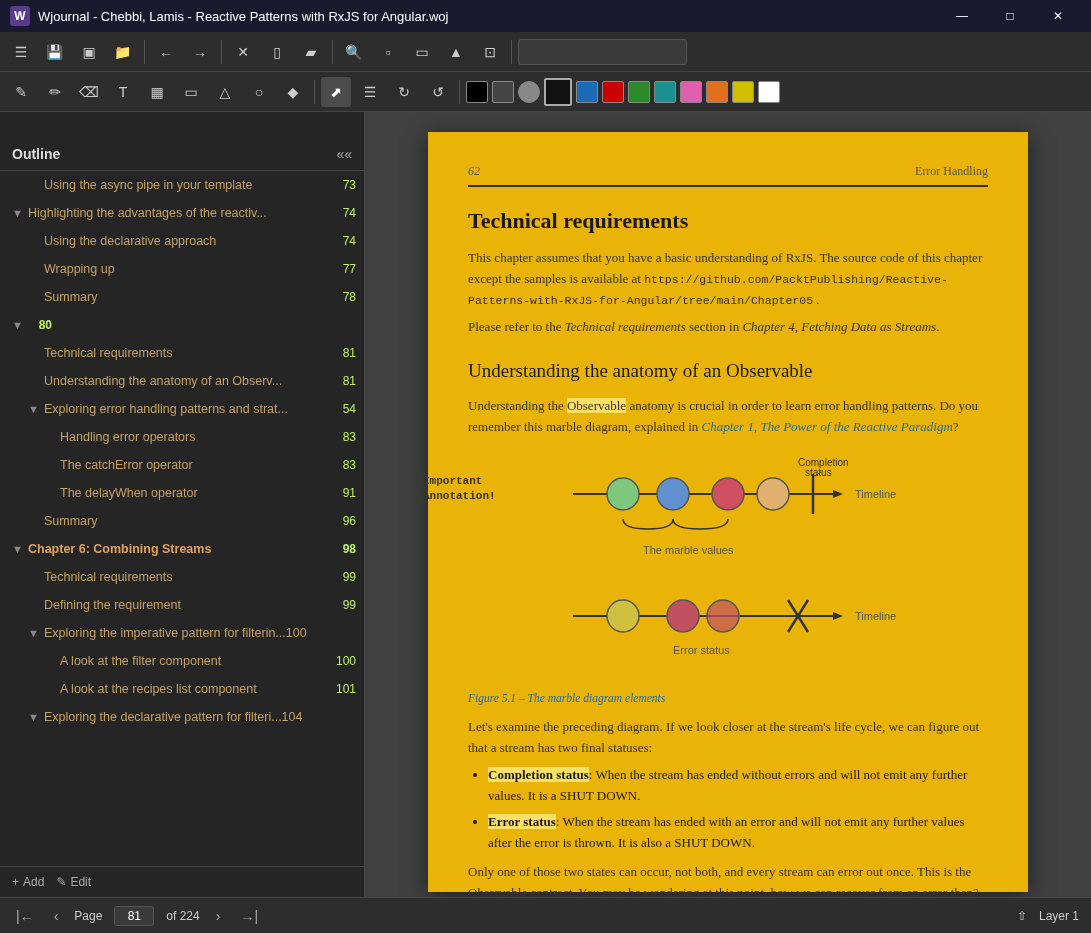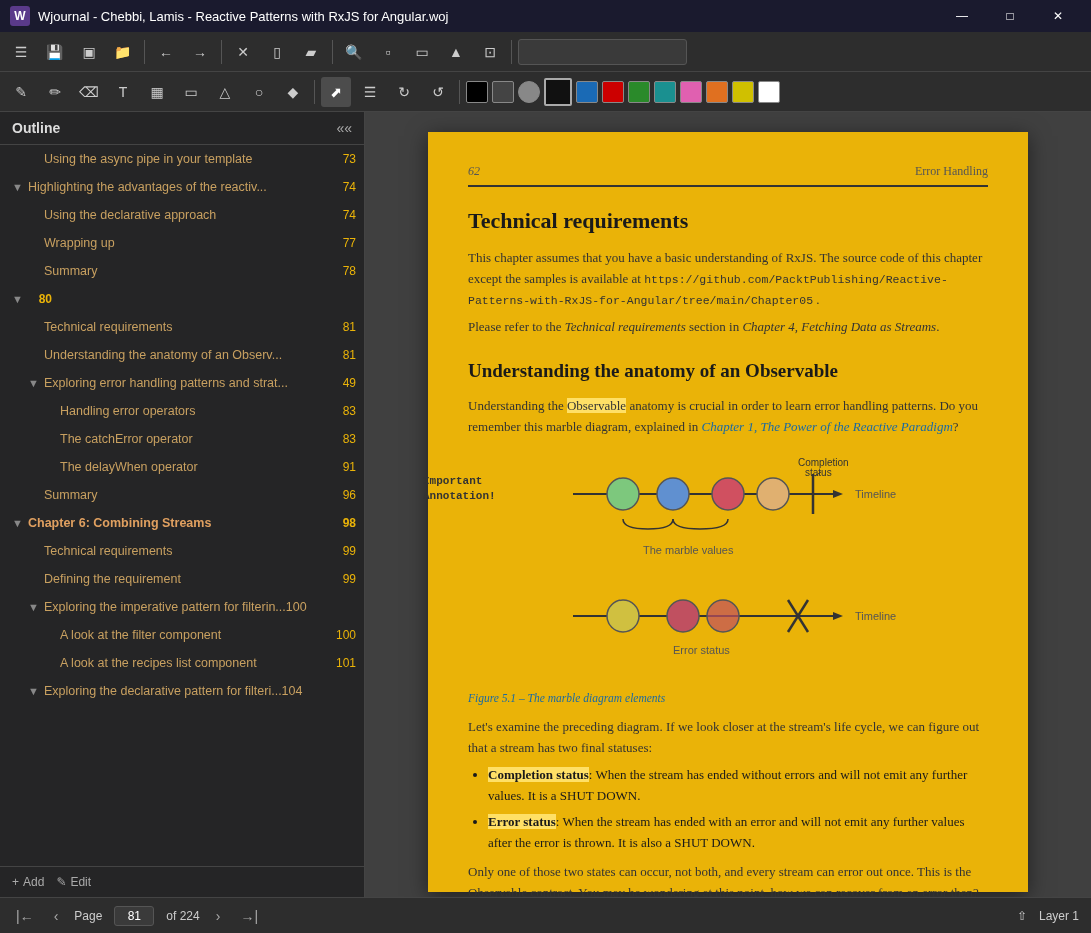--- a/index.html
+++ b/index.html
@@ -72,20 +72,21 @@
       border-right: 1px solid #444;
       display: flex;
       flex-direction: column;
       overflow: hidden;
     }
     #sidebar-header {
       display: flex;
       justify-content: space-between;
       padding: 8px 12px;
       border-bottom: 1px solid #444;
+      margin-top: 26px;
     }
     #sidebar-header .outline-title {
       font-size: 14px; font-weight: bold; color: #ddd;
     }
     #sidebar-header .collapse-btn {
       cursor: pointer; color: #aaa; font-size: 14px;
     }
     #outline-list {
       overflow-y: auto;
       flex: 1;
@@ -100,21 +101,21 @@
       padding: 4px 8px 4px 12px;
       cursor: pointer;
       font-size: 12.5px;
       color: #c8a060;
       min-height: 28px;
     }
     .outline-item .item-toggle {
       width: 16px; font-size: 11px; color: #888; flex-shrink: 0;
     }
     .outline-item .item-label { flex: 1; }
-    .outline-item .item-page { color: #eab308; font-size: 12px; min-width: 24px; text-align: right; }
+    .outline-item .item-page { color: #bef264; font-size: 12px; min-width: 24px; text-align: right; }
     .outline-item.chapter { color: #e0a060; font-weight: bold; }
     .outline-item.sub { padding-left: 28px; }
     .outline-item.subsub { padding-left: 44px; }
 
     
     #sidebar-bottom {
       border-top: 1px solid #444;
       padding: 8px 12px;
       display: flex;
       gap: 12px;
@@ -164,21 +165,21 @@
     .page-header .page-num { font-style: italic; }
 
     h1.section-title {
       font-size: 22px;
       font-weight: bold;
       color: #1a1a1a;
       margin-bottom: 10px;
     }
     h2.section-title {
       font-size: 19px;
-      font-weight: bold;
+      font-weight: normal;
       color: #1a1a1a;
       margin: 18px 0 10px 0;
     }
     .intro-text { font-size: 13px; color: #333; margin-bottom: 6px; }
     .mono-text { font-family: 'Courier New', monospace; font-size: 11.5px; color: #333; }
     .italic-text { font-style: italic; }
     .bold-text { font-weight: bold; }
     .link-text { color: #1a6aa3; }
     .highlight-yellow { background-color: #ffe066; }
 
@@ -329,21 +330,21 @@
           <span class="item-page">81</span>
         </div>
         <div class="outline-item sub">
           <span class="item-toggle"></span>
           <span class="item-label">Understanding the anatomy of an Observ...</span>
           <span class="item-page">81</span>
         </div>
         <div class="outline-item sub">
           <span class="item-toggle">▼</span>
           <span class="item-label">Exploring error handling patterns and strat...</span>
-          <span class="item-page">49</span>
+          <span class="item-page">54</span>
         </div>
         <div class="outline-item subsub">
           <span class="item-toggle"></span>
           <span class="item-label">Handling error operators</span>
           <span class="item-page">83</span>
         </div>
         <div class="outline-item subsub">
           <span class="item-toggle"></span>
           <span class="item-label">The catchError operator</span>
           <span class="item-page">83</span>

